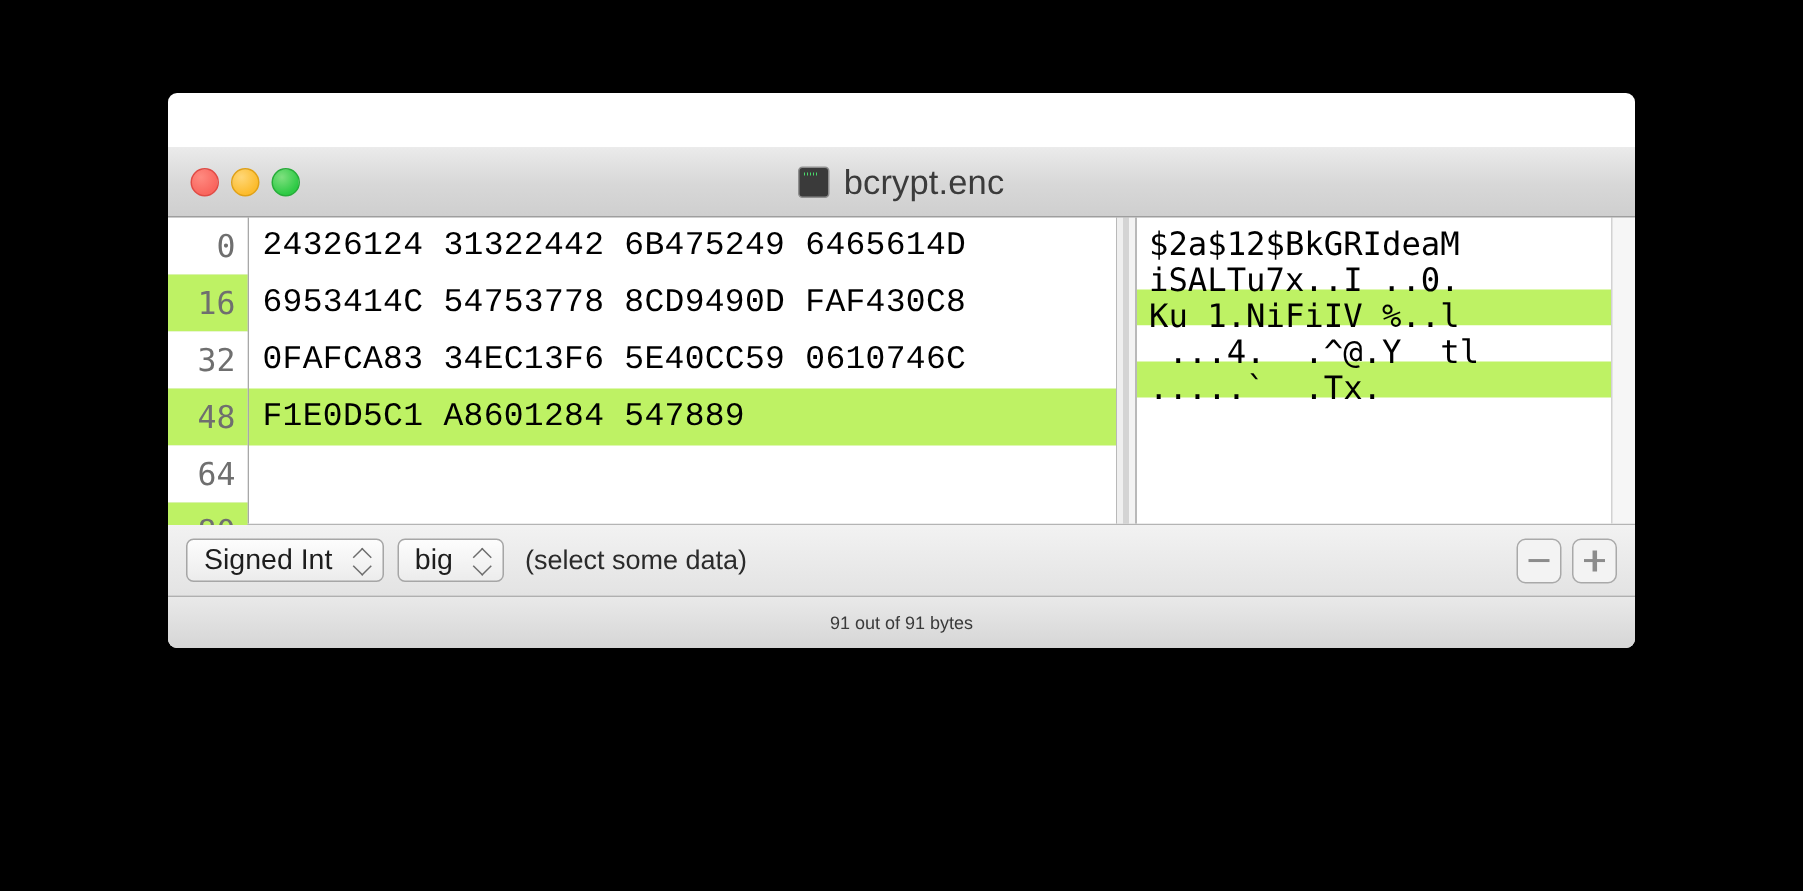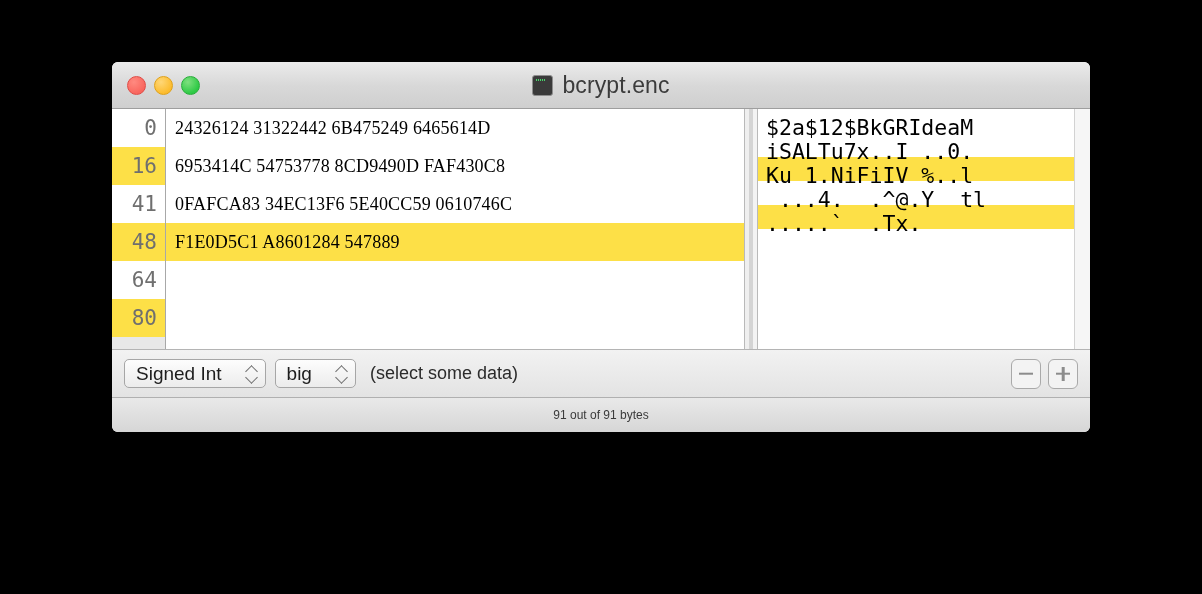--- a/index.html
+++ b/index.html
@@ -28,20 +28,21 @@
 
   
   #titlebar {
     position: relative;
     height: 46px;
     flex: none;
     background: linear-gradient(to bottom, #ebebeb 0%, #d8d8d8 52%, #cfcfcf 100%);
     border-bottom: 1px solid #9e9e9e;
     display: flex;
     align-items: center;
+    margin-top: 36px;
   }
   .lights {
     display: flex;
     gap: 8px;
     margin-left: 15px;
   }
   .light {
     width: 19px;
     height: 19px;
     border-radius: 50%;
@@ -112,22 +113,22 @@
   #hexpane {
     flex: none;
     width: 578px;
     background: #ffffff;
     overflow: hidden;
   }
   #hexpane .cell {
     height: 38px;
     line-height: 38px;
     padding-left: 9px;
-    font-family: Liberation Serif, serif;
-    font-size: 18px;
+    font-family: Liberation Mono, monospace;
+    font-size: 22px;
     color: #000000;
     white-space: pre;
     box-sizing: border-box;
     letter-spacing: 0.2px;
   }
 
   #splitter {
     flex: none;
     width: 14px;
     background: linear-gradient(to right, #b9b9b9 0 1px, #efefef 1px 5px, #d4d4d4 5px 9px, #f3f3f3 9px 13px, #b9b9b9 13px 14px);
@@ -144,21 +145,21 @@
     line-height: 38px;
     padding-left: 8px;
     font-family: "DejaVu Sans Mono", monospace;
     font-size: 21.5px;
     color: #000000;
     white-space: pre;
     box-sizing: border-box;
   }
 
   .cell.even { background: #ffffff; }
-  .cell.odd  { background: #fde047; }
+  .cell.odd  { background: #bef264; }
 
   #vscroll {
     flex: none;
     width: 16px;
     background: #f6f6f6;
     border-left: 1px solid #d2d2d2;
     box-sizing: border-box;
   }
 
   
@@ -175,21 +176,21 @@
 
   .popup {
     height: 29px;
     border: 1px solid #a6a6a6;
     border-radius: 5px;
     background: linear-gradient(to bottom, #fdfdfd, #ececec);
     display: flex;
     align-items: center;
     padding: 0 6px 0 11px;
     box-sizing: border-box;
-    gap: 24px;
+    gap: 14px;
   }
   .popup .label {
     font-size: 19px;
     color: #1d1d1d;
     white-space: nowrap;
   }
   .chev {
     width: 13px;
     height: 20px;
     flex: none;
@@ -271,21 +272,21 @@
       <div id="doc-icon"></div>
       <div id="title-text">bcrypt.enc</div>
     </div>
   </div>
 
   <div id="editor">
 
     <div id="gutter">
       <div class="cell even">0</div>
       <div class="cell odd">16</div>
-      <div class="cell even">41</div>
+      <div class="cell even">32</div>
       <div class="cell odd">48</div>
       <div class="cell even">64</div>
       <div class="cell odd">80</div>
     </div>
 
     <div id="hexpane">
       <div class="cell even">24326124 31322442 6B475249 6465614D</div>
       <div class="cell even">6953414C 54753778 8CD9490D FAF430C8</div>
       <div class="cell even">0FAFCA83 34EC13F6 5E40CC59 0610746C</div>
       <div class="cell odd">F1E0D5C1 A8601284 547889</div>

